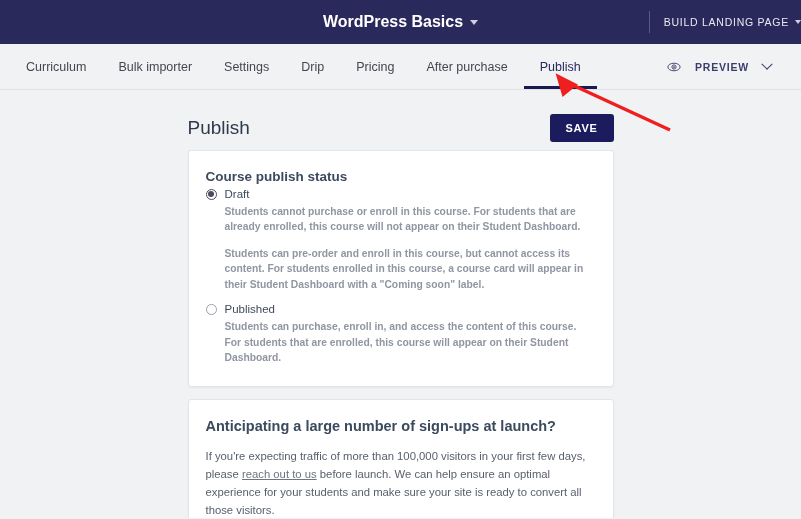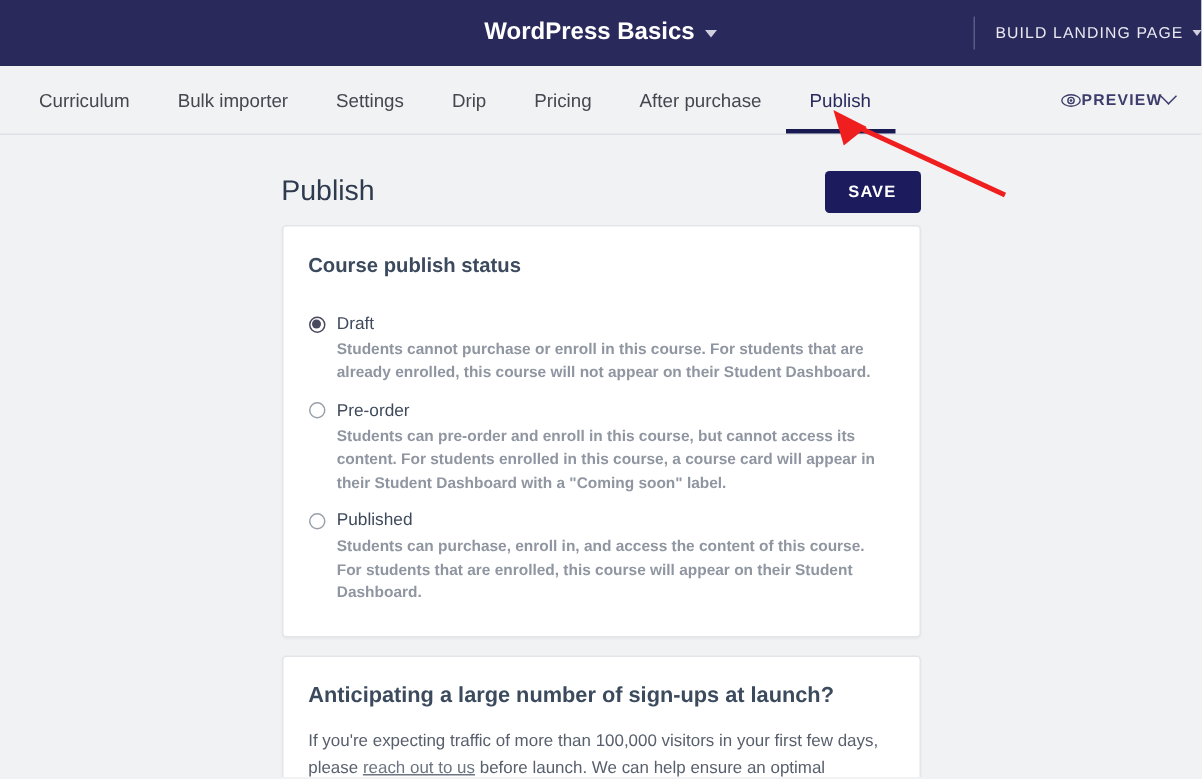--- a/index.html
+++ b/index.html
@@ -107,22 +107,22 @@
   .tab.active { color: #2a295c; }
   .tab.active::after {
     content: "";
     position: absolute;
     left: 0; right: 0; bottom: -1px;
     height: 2.5px;
     background: #191a52;
   }
   .tabbar-right {
     margin-left: auto;
-    display: flex; align-items: center; gap: 0;
-    padding-right: 18px;
+    display: flex; align-items: center; gap: 14px;
+    padding-right: 30px;
     cursor: pointer;
     justify-content: space-between;
   }
   .preview-label {
     font-size: 10.5px;
     letter-spacing: .8px;
     font-weight: bold;
     color: #3d3d6b;
   }
   .chev {
@@ -171,21 +171,21 @@
     border: 1px solid #e3e5e9;
     border-radius: 3px;
     box-shadow: 0 1px 2px rgba(30,40,60,.05);
     padding: 18px 17px 20px 17px;
     margin-bottom: 12px;
   }
   .card-title {
     font-size: 13.5px;
     font-weight: bold;
     color: #3c4a5e;
-    margin-bottom: 26px;
+    margin-bottom: 4px;
   }
   .card-title.big {
     font-size: 14.5px;
     margin-bottom: 13px;
   }
 
   .radio-row {
     display: flex;
     align-items: center;
     gap: 8px;
@@ -293,24 +293,20 @@
 
     <div class="card">
       <div class="card-title">Course publish status</div>
 
       <div class="radio-row">
         <span class="radio checked"></span>
         <span class="radio-label">Draft</span>
       </div>
       <div class="radio-desc">Students cannot purchase or enroll in this course. For students that are already enrolled, this course will not appear on their Student Dashboard.</div>
 
-      <div class="radio-row">
-        <span class="radio"></span>
-        <span class="radio-label">Pre-order</span>
-      </div>
       <div class="radio-desc">Students can pre-order and enroll in this course, but cannot access its content. For students enrolled in this course, a course card will appear in their Student Dashboard with a "Coming soon" label.</div>
 
       <div class="radio-row">
         <span class="radio"></span>
         <span class="radio-label">Published</span>
       </div>
       <div class="radio-desc last">Students can purchase, enroll in, and access the content of this course. For students that are enrolled, this course will appear on their Student Dashboard.</div>
     </div>
 
     <div class="card">

